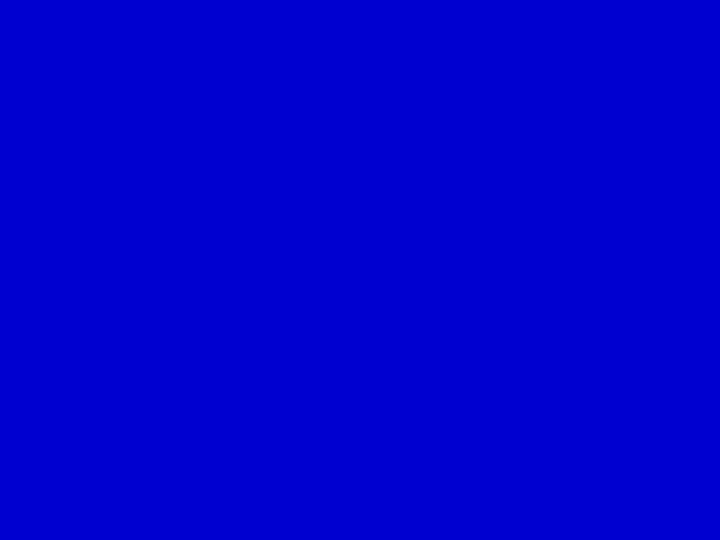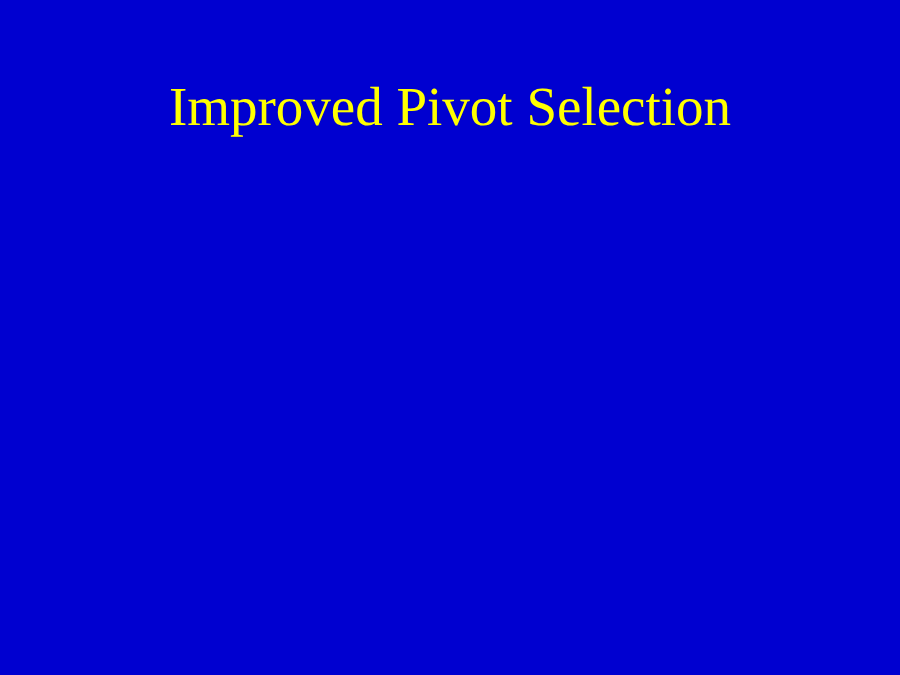--- a/index.html
+++ b/index.html
@@ -41,14 +41,13 @@
     }
     .paragraph2 {
       font-size: 26px;
       line-height: 1.35;
     }
   </style>
 </head>
 <body>
 
 <div class="slide">
-  <h1 class="title">Improved Pivot Selection</h1>
 </div>
 
 </body></html>

